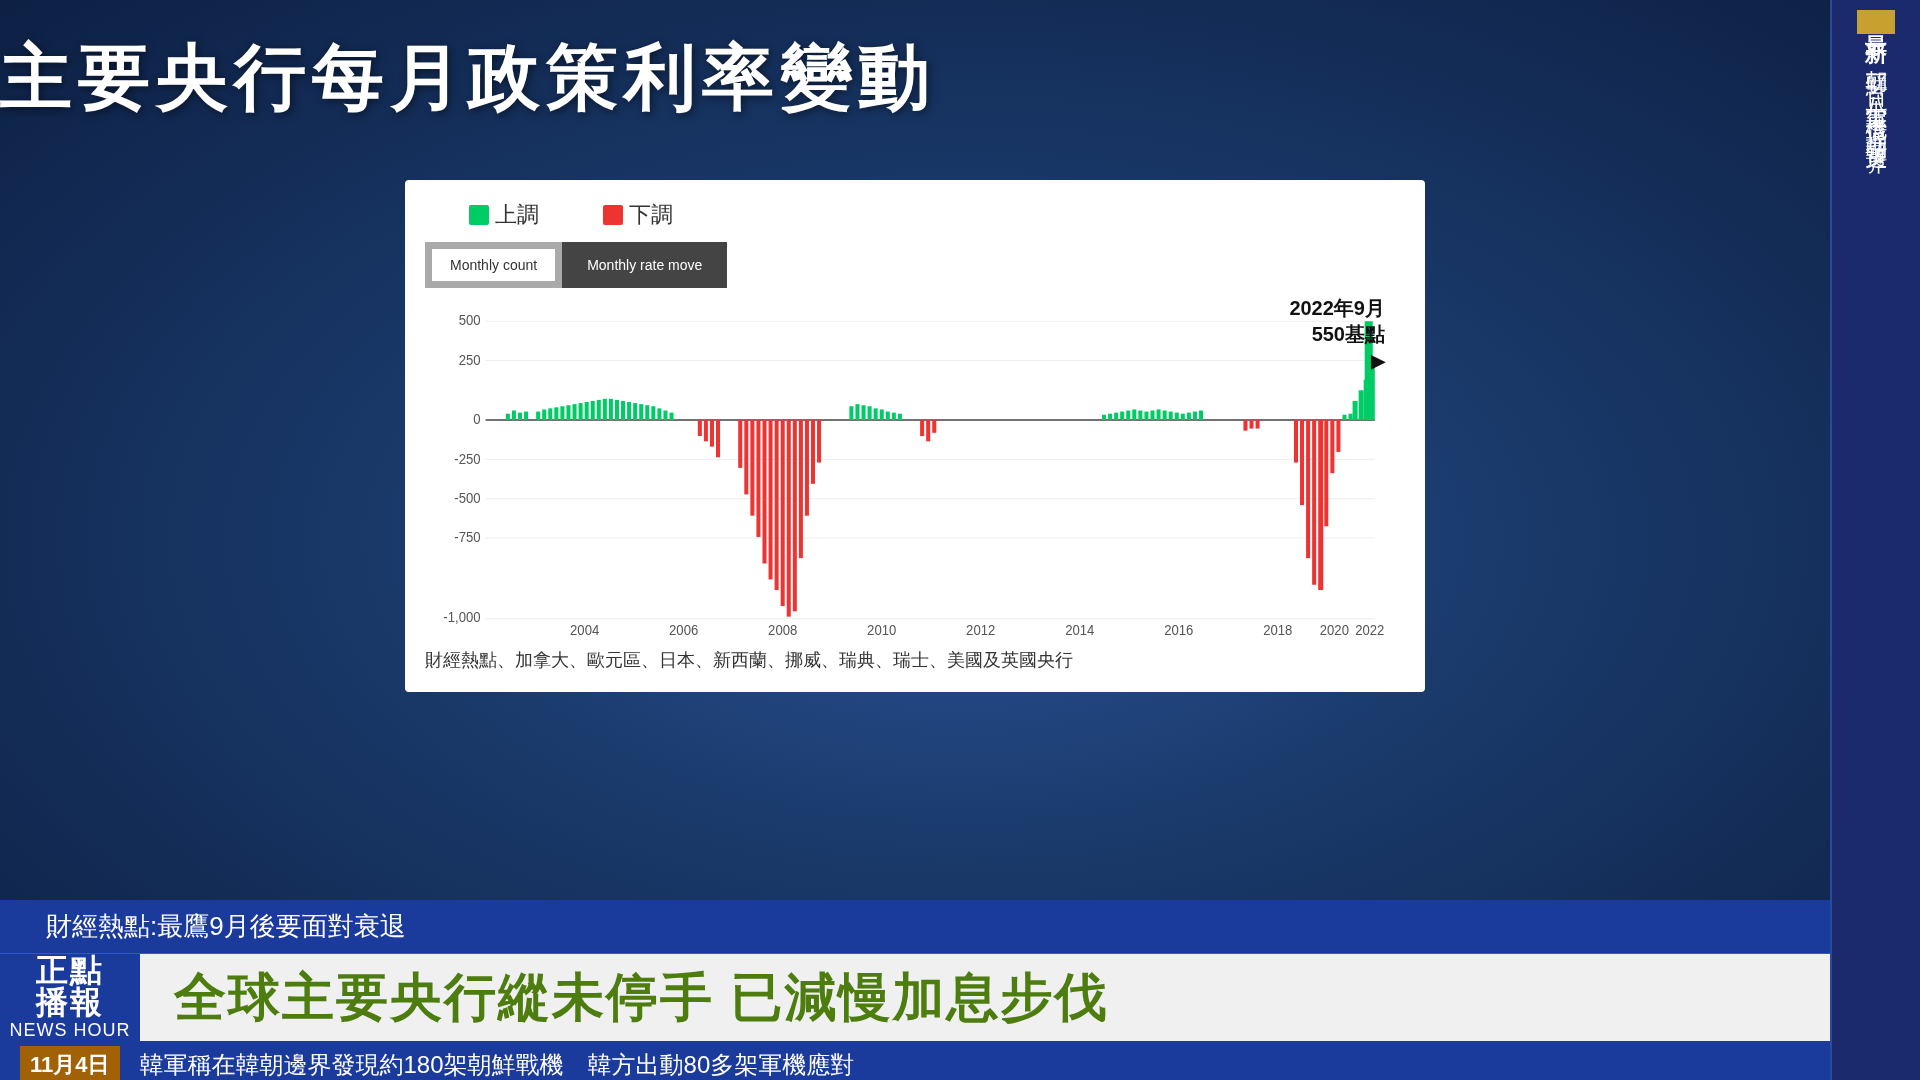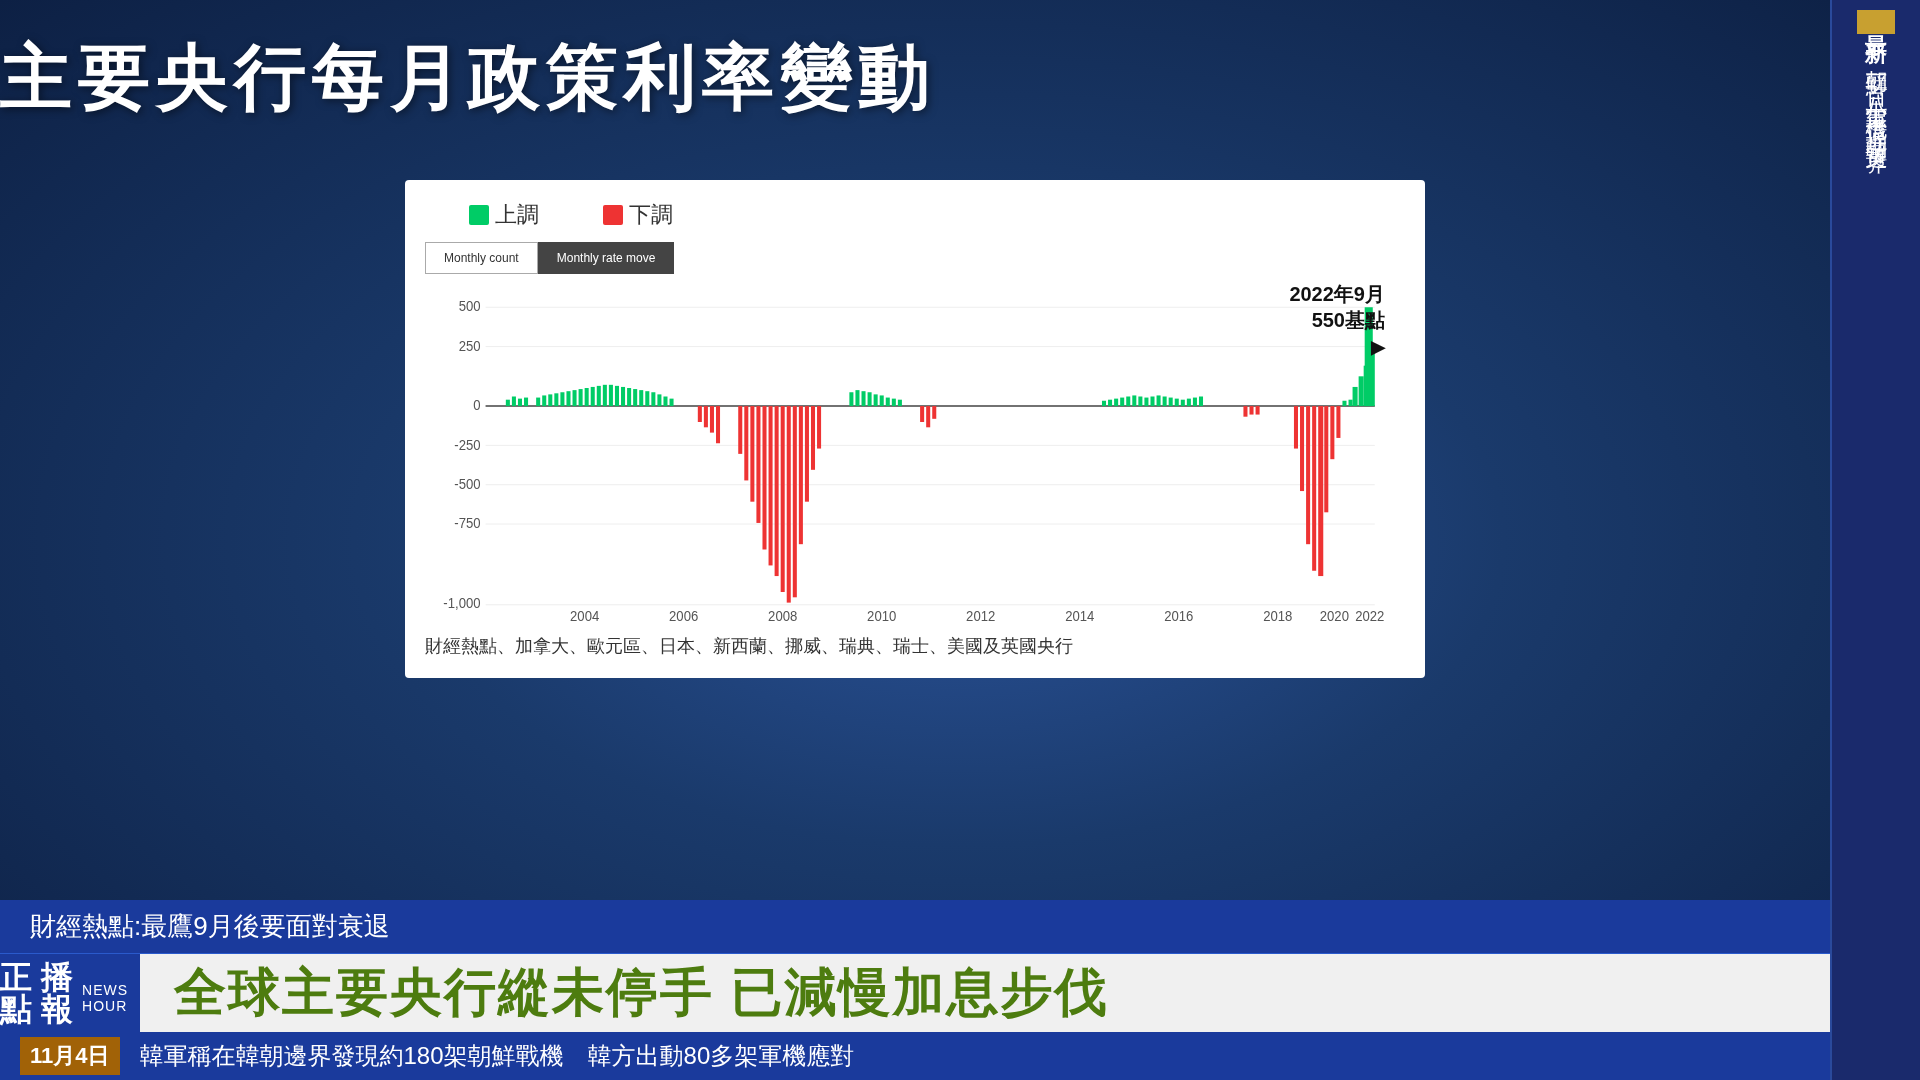--- a/index.html
+++ b/index.html
@@ -116,22 +116,22 @@
 
     
     .tab-buttons {
       display: flex;
       gap: 0;
       margin-bottom: 12px;
     }
 
     .tab-btn {
       padding: 8px 18px;
-      font-size: 12px;
-      border: 1px solid #0c4a6e;
+      font-size: 14px;
+      border: 7px solid #0c4a6e;
       cursor: pointer;
       font-family: Arial, sans-serif;
     }
 
     .tab-btn.inactive {
       background: #fff;
       color: #333;
       border-color: #aaa;
     }
 
@@ -174,21 +174,21 @@
       right: 90px;
       height: 180px;
       display: flex;
       flex-direction: column;
     }
 
     .news-ticker-top {
       background: #1a3a9c;
       color: #fff;
       font-size: 26px;
-      padding: 10px 20px;
+      padding: 10px 36px;
       display: flex;
       align-items: center;
       height: 54px;
       border-bottom: 1px solid #2a5acc;
     }
 
     .news-ticker-top span {
       margin-left: 10px;
     }
 
@@ -198,37 +198,38 @@
       align-items: center;
       flex: 1;
       padding: 0;
     }
 
     .logo-box {
       background: #1a3a9c;
       width: 140px;
       height: 100%;
       display: flex;
+      flex-direction: column;
       align-items: center;
       justify-content: center;
       color: #fff;
       flex-shrink: 0;
     }
 
     .logo-top {
       font-size: 32px;
       font-weight: bold;
       letter-spacing: 2px;
       line-height: 1;
     }
 
     .logo-bottom {
-      font-size: 14px;
+      font-size: 18px;
       letter-spacing: 1px;
-      margin-top: 9px;
+      margin-top: 2px;
     }
 
     .headline-text {
       font-size: 52px;
       font-weight: bold;
       color: #4d7c0f;
       padding: 0 34px;
       letter-spacing: 2px;
       flex: 1;
     }

